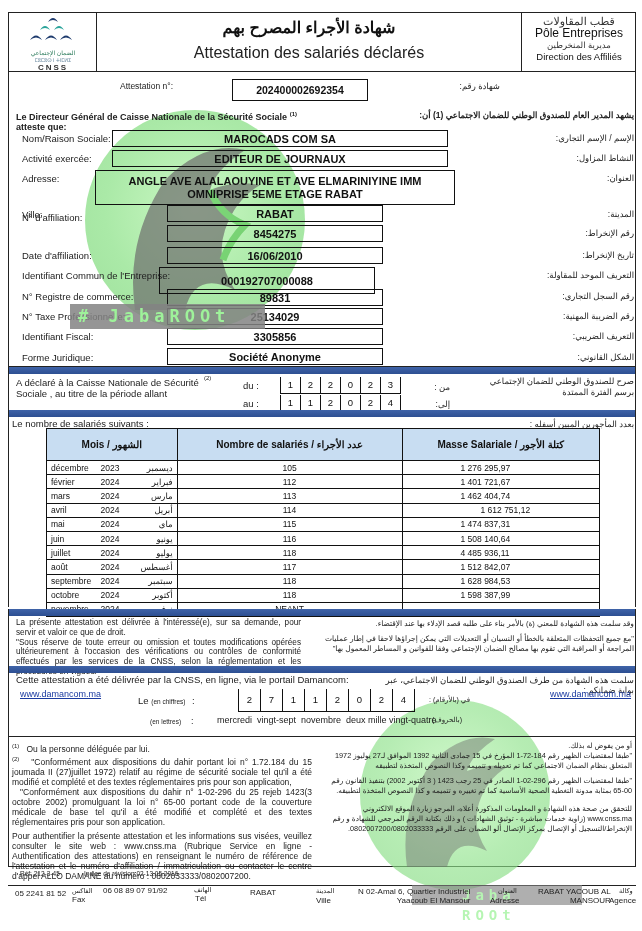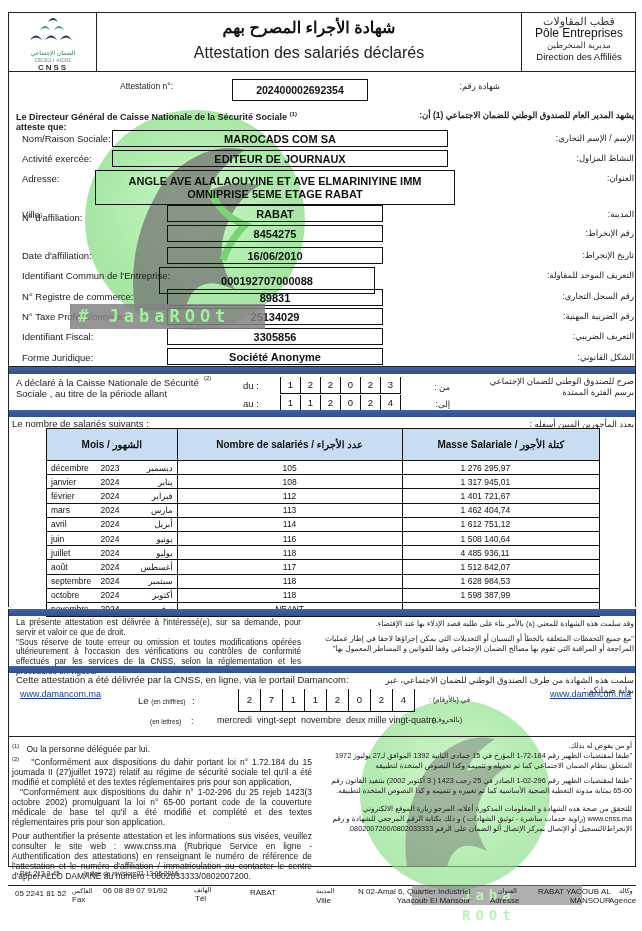--- a/index.html
+++ b/index.html
@@ -185,46 +185,46 @@
   </thead>
   <tbody>
     <tr>
         <td style="border-right:none;width:50px;">décembre</td>
         <td style="border-left:none;border-right:none;width:40px;">2023</td>
         <td class="rtl" style="border-left:none;width:40px;">ديسمبر</td>
         <td style="text-align:center;">105</td>
         <td style="padding-left:58px;">1 276 295,97</td>
       </tr>
     <tr>
-        <td style="border-right:none;">janvier</td>
-        <td style="border-left:none;border-right:none;">2024</td>
-        <td class="rtl" style="border-left:none;">يناير</td>
-        <td style="text-align:center;">108</td>
-        <td style="padding-left:58px;">1 317 945,01</td>
-      </tr>
-    <tr>
         <td style="border-right:none;">février</td>
         <td style="border-left:none;border-right:none;">2024</td>
         <td class="rtl" style="border-left:none;">فبراير</td>
         <td style="text-align:center;">112</td>
         <td style="padding-left:58px;">1 401 721,67</td>
       </tr>
     <tr>
         <td style="border-right:none;">mars</td>
         <td style="border-left:none;border-right:none;">2024</td>
         <td class="rtl" style="border-left:none;">مارس</td>
         <td style="text-align:center;">113</td>
         <td style="padding-left:58px;">1 462 404,74</td>
       </tr>
     <tr>
         <td style="border-right:none;">avril</td>
         <td style="border-left:none;border-right:none;">2024</td>
         <td class="rtl" style="border-left:none;">أبريل</td>
         <td style="text-align:center;">114</td>
-        <td style="padding-left:58px;">1 612 751,12</td>
+        <td style="padding-left:78px;">1 612 751,12</td>
+      </tr>
+    <tr>
+        <td style="border-right:none;">mai</td>
+        <td style="border-left:none;border-right:none;">2024</td>
+        <td class="rtl" style="border-left:none;">ماي</td>
+        <td style="text-align:center;">115</td>
+        <td style="padding-left:58px;">1 474 837,31</td>
       </tr>
     <tr>
         <td style="border-right:none;">juin</td>
         <td style="border-left:none;border-right:none;">2024</td>
         <td class="rtl" style="border-left:none;">يونيو</td>
         <td style="text-align:center;">116</td>
         <td style="padding-left:58px;">1 508 140,64</td>
       </tr>
     <tr>
         <td style="border-right:none;">juillet</td>

